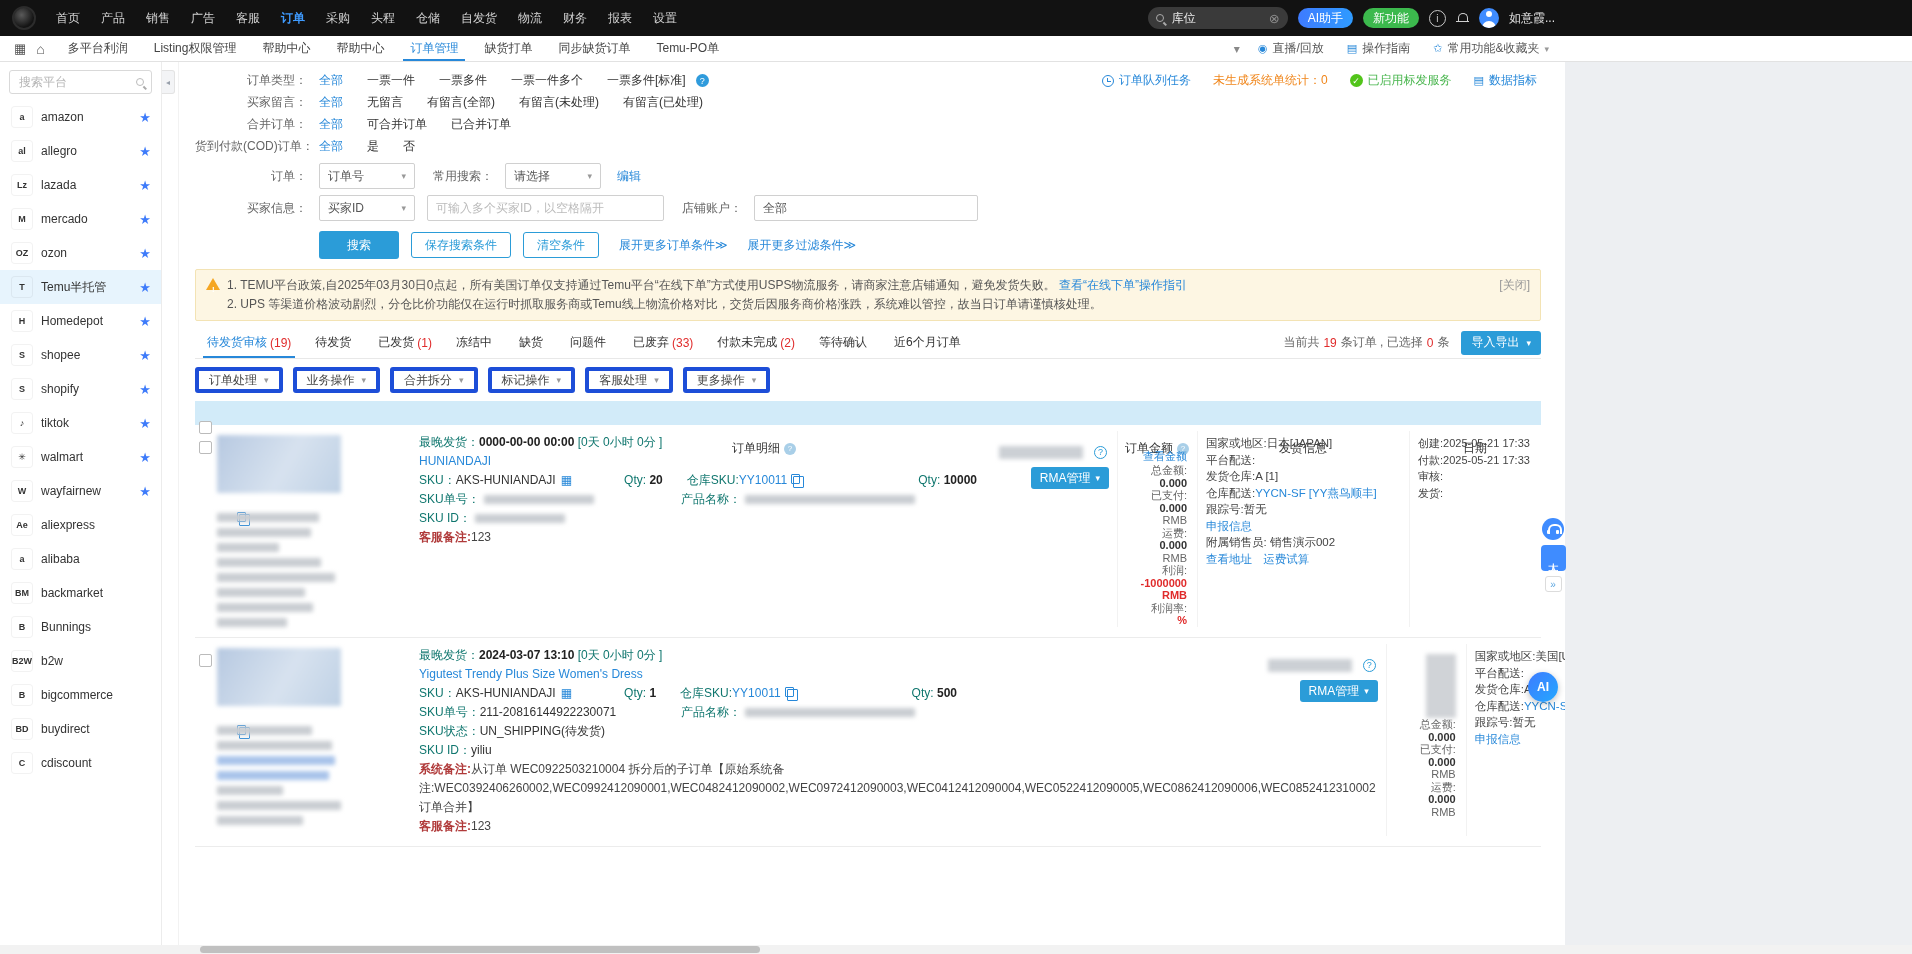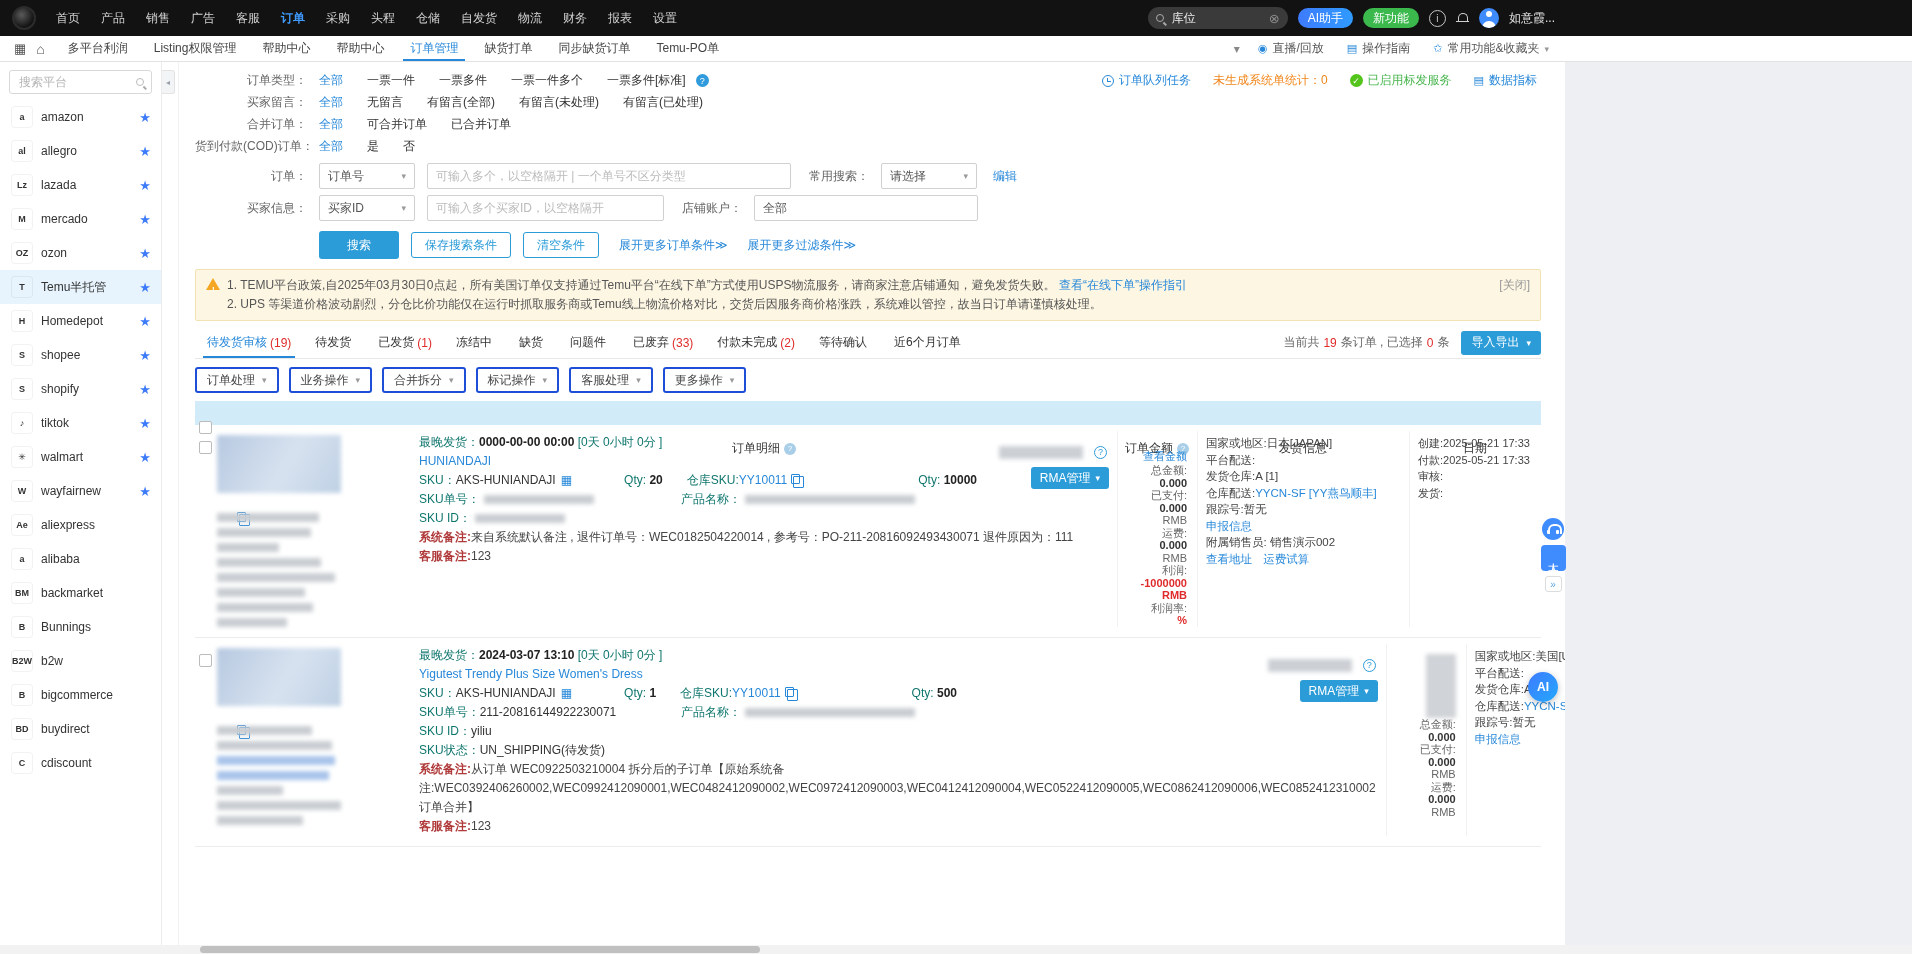--- a/index.html
+++ b/index.html
@@ -123,21 +123,21 @@
   .l-tabs { display:flex; height:100%; }
   .l-tab { padding:0 12px; display:flex; align-items:center; gap:3px; cursor:pointer; position:relative; white-space:nowrap; }
   .l-tab.active .l-label { color:#2788d9; }
   .l-tab.active::after { content:""; position:absolute; left:8px; right:8px; bottom:0; height:2px; background:#2788d9; }
   .l-count { color:#e02b2b; }
   .list-summary { margin-left:auto; color:#666; display:flex; gap:4px; align-items:center; white-space:nowrap; }
   .export-btn { background:#2b9cd8; color:#fff; height:24px; border-radius:3px; padding:0 10px; display:flex; align-items:center; gap:7px; margin-left:12px; cursor:pointer; }
 
   
   .action-row { display:flex; gap:10px; margin:8px 0; }
-  .drop-btn { border:2px solid #1d4ed8; border-radius:3px; height:26px; padding:0 10px; background:#fff;
+  .drop-btn { border:4px solid #1d4ed8; border-radius:3px; height:26px; padding:0 10px; background:#fff;
     display:flex; align-items:center; gap:7px; color:#444; cursor:pointer; white-space:nowrap; }
 
   
   .t-grid { display:grid; grid-template-columns:20px 196px 1fr 80px 212px 132px; }
   .t-header { background:#d2ebf9; height:24px; align-items:center; color:#333; }
   .th { text-align:center; display:flex; align-items:center; justify-content:center; gap:4px;margin-top:39px; }
   .h-info { width:12px; height:12px; border-radius:50%; background:#a9cfe8; color:#fff; font-size:8px; display:flex; align-items:center; justify-content:center; }
   .cb { width:13px; height:13px; border:1px solid #bbb; border-radius:2px; background:#fff; display:inline-block; cursor:pointer; }
   .cell-cb { padding:10px 0 0 4px; }
   .t-row { border-bottom:1px solid #ececec; padding:6px 0 10px; }
@@ -507,21 +507,20 @@
           <span class="f-opt">否</span>
         </div>
     </div>
 
     <div class="f-row controls">
       <span class="f-label">订单：</span>
       <div class="select">
         <span>订单号</span>
           <span class="caret">▾</span>
       </div>
-      <input class="tinput w364" placeholder="可输入多个，以空格隔开 | 一个单号不区分类型" style="">
       <span class="inline-label">常用搜索：</span>
       <div class="select">
         <span>请选择</span>
           <span class="caret">▾</span>
       </div>
       <span class="link edit-link">编辑</span>
     </div>
 
     <div class="f-row controls">
       <span class="f-label">买家信息：</span>
@@ -701,21 +700,20 @@
         </div>
         <div class="rma">
             <span>RMA管理</span>
             <span class="caret-w">▾</span>
           </div>
         <div class="d-line two-col">
           <span class="col-l"><span class="lbl">SKU单号：</span><span class="line-blur blur inline-blur" style="width:110px;"></span></span>
           <span><span class="lbl">产品名称：</span><span class="line-blur blur inline-blur" style="width:170px;"></span></span>
         </div>
         <div class="d-line"><span class="lbl">SKU ID：</span><span class="line-blur blur inline-blur" style="width:90px;"></span></div>
-        <div class="d-line note"><span class="note-lbl">系统备注:</span><span>来自系统默认备注 , 退件订单号：WEC0182504220014 , 参考号：PO-211-20816092493430071 退件原因为：111</span></div>
         <div class="d-line note"><span class="note-lbl">客服备注:</span><span>123</span></div>
       </div>
 
       <div class="cell-amount">
 
         <span class="link amt-view">查看金额</span>
 
           <div class="amt-line">总金额:</div>
 
           <div class="amt-line bold">0.000</div>
@@ -800,22 +798,22 @@
           <span class="qty2-blk"><span class="lbl">Qty:</span> <span class="strong">500</span></span>
         </div>
         <div class="rma">
             <span>RMA管理</span>
             <span class="caret-w">▾</span>
           </div>
         <div class="d-line two-col">
           <span class="col-l"><span class="lbl">SKU单号：</span><span>211-20816144922230071</span></span>
           <span><span class="lbl">产品名称：</span><span class="line-blur blur inline-blur" style="width:170px;"></span></span>
         </div>
+        <div class="d-line"><span class="lbl">SKU状态：</span><span>UN_SHIPPING(待发货)</span></div>
         <div class="d-line"><span class="lbl">SKU ID：</span><span>yiliu</span></div>
-        <div class="d-line"><span class="lbl">SKU状态：</span><span>UN_SHIPPING(待发货)</span></div>
         <div class="d-line note"><span class="note-lbl">系统备注:</span><span>从订单 WEC0922503210004 拆分后的子订单【原始系统备注:WEC0392406260002,WEC0992412090001,WEC0482412090002,WEC0972412090003,WEC0412412090004,WEC0522412090005,WEC0862412090006,WEC0852412310002 订单合并】</span></div>
         <div class="d-line note"><span class="note-lbl">客服备注:</span><span>123</span></div>
       </div>
 
       <div class="cell-amount">
 
         <div class="amt-blur blur"></div>
 
           <div class="amt-line">总金额:</div>
 

